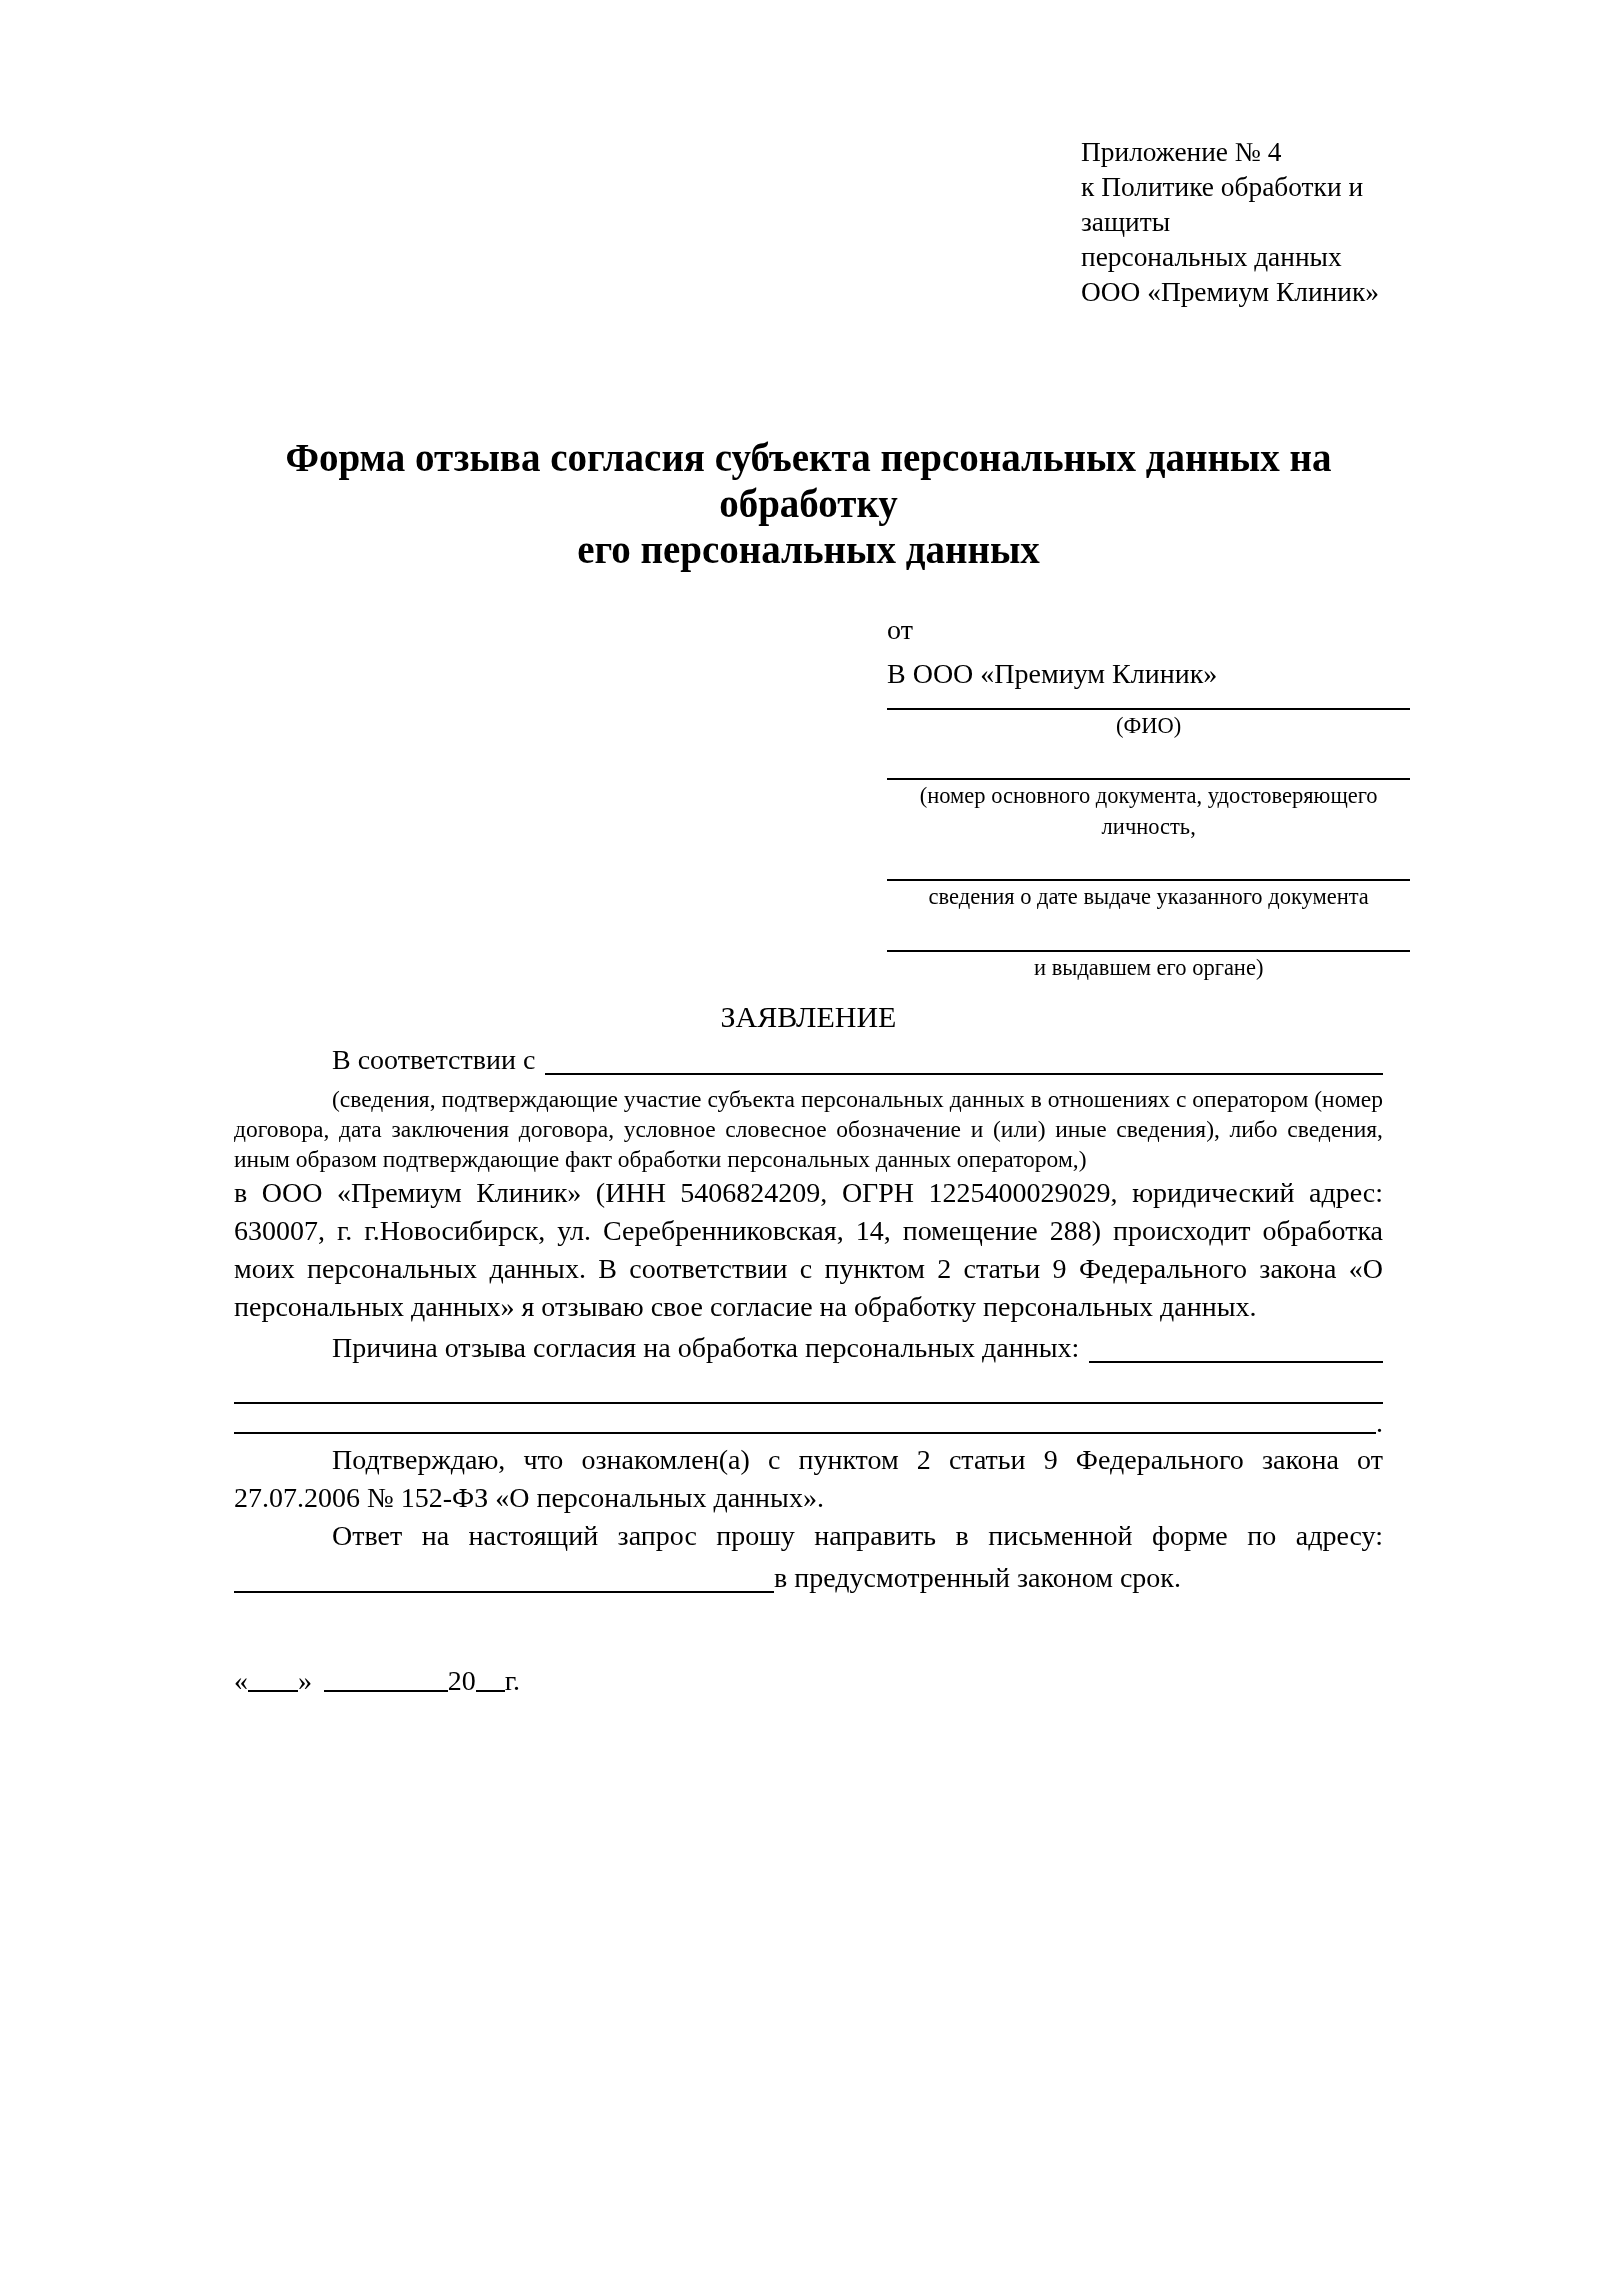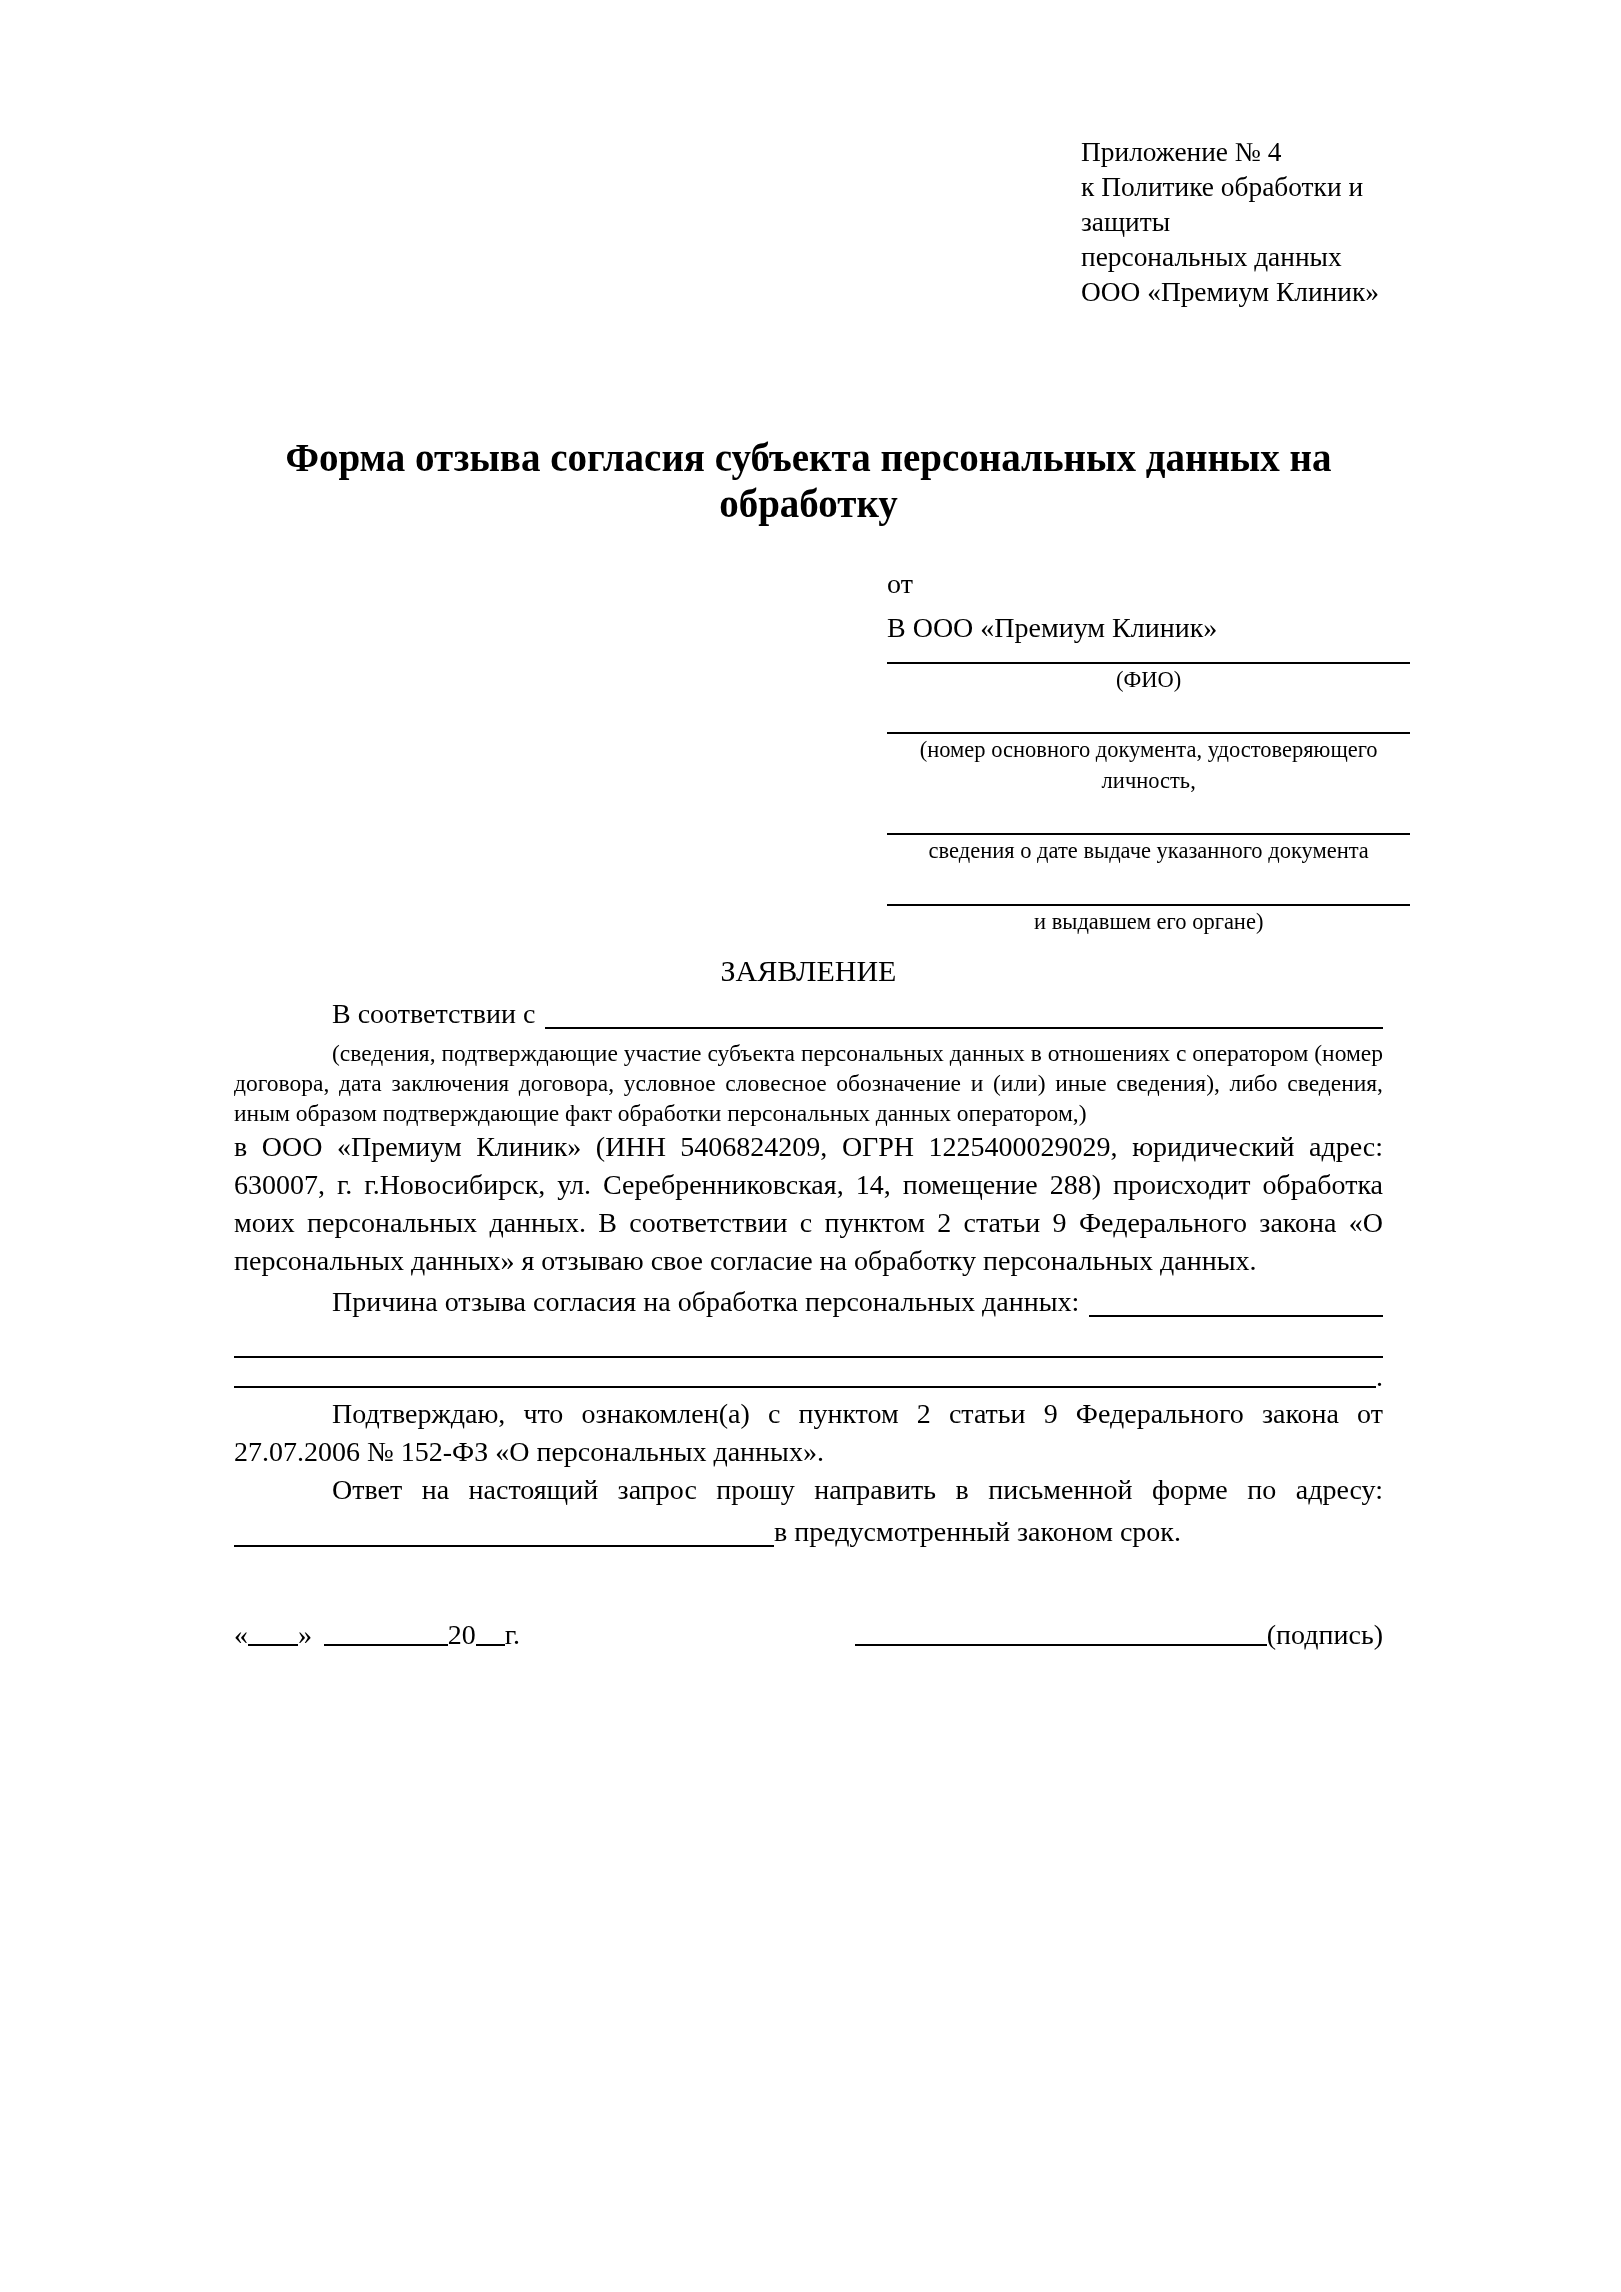--- a/index.html
+++ b/index.html
@@ -133,20 +133,21 @@
 
   <div class="appendix">
     <div>Приложение № 4</div>
     <div>к Политике обработки и защиты</div>
     <div>персональных данных</div>
     <div>ООО «Премиум Клиник»</div>
   </div>
 
   <div class="title">
     <div>Форма отзыва согласия субъекта персональных данных на обработку</div>
+    <div>его персональных данных</div>
   </div>
 
   <div class="addressee">
     <div>от</div>
     <div>В ООО «Премиум Клиник»</div>
     <div class="fld"></div>
     <div class="cap">(ФИО)</div>
     <div class="fld fld-gap"></div>
     <div class="cap">(номер основного документа, удостоверяющего личность,</div>
     <div class="fld fld-gap"></div>
@@ -184,19 +185,16 @@
 
   <div class="reply-row">
     <span class="ufix"></span>
     <span>в предусмотренный законом срок.</span>
   </div>
 
   <div class="bottom-row">
     <div class="date-part">
       <span>«</span><span class="u u-day"></span><span>»</span><span class="u u-month"></span><span>20</span><span class="u u-year"></span><span>г.</span>
     </div>
-    <div class="sig-part">
-      <span class="u u-sig"></span><span>(подпись)</span>
-    </div>
   </div>
 
 </div>
 
 
 </body></html>

